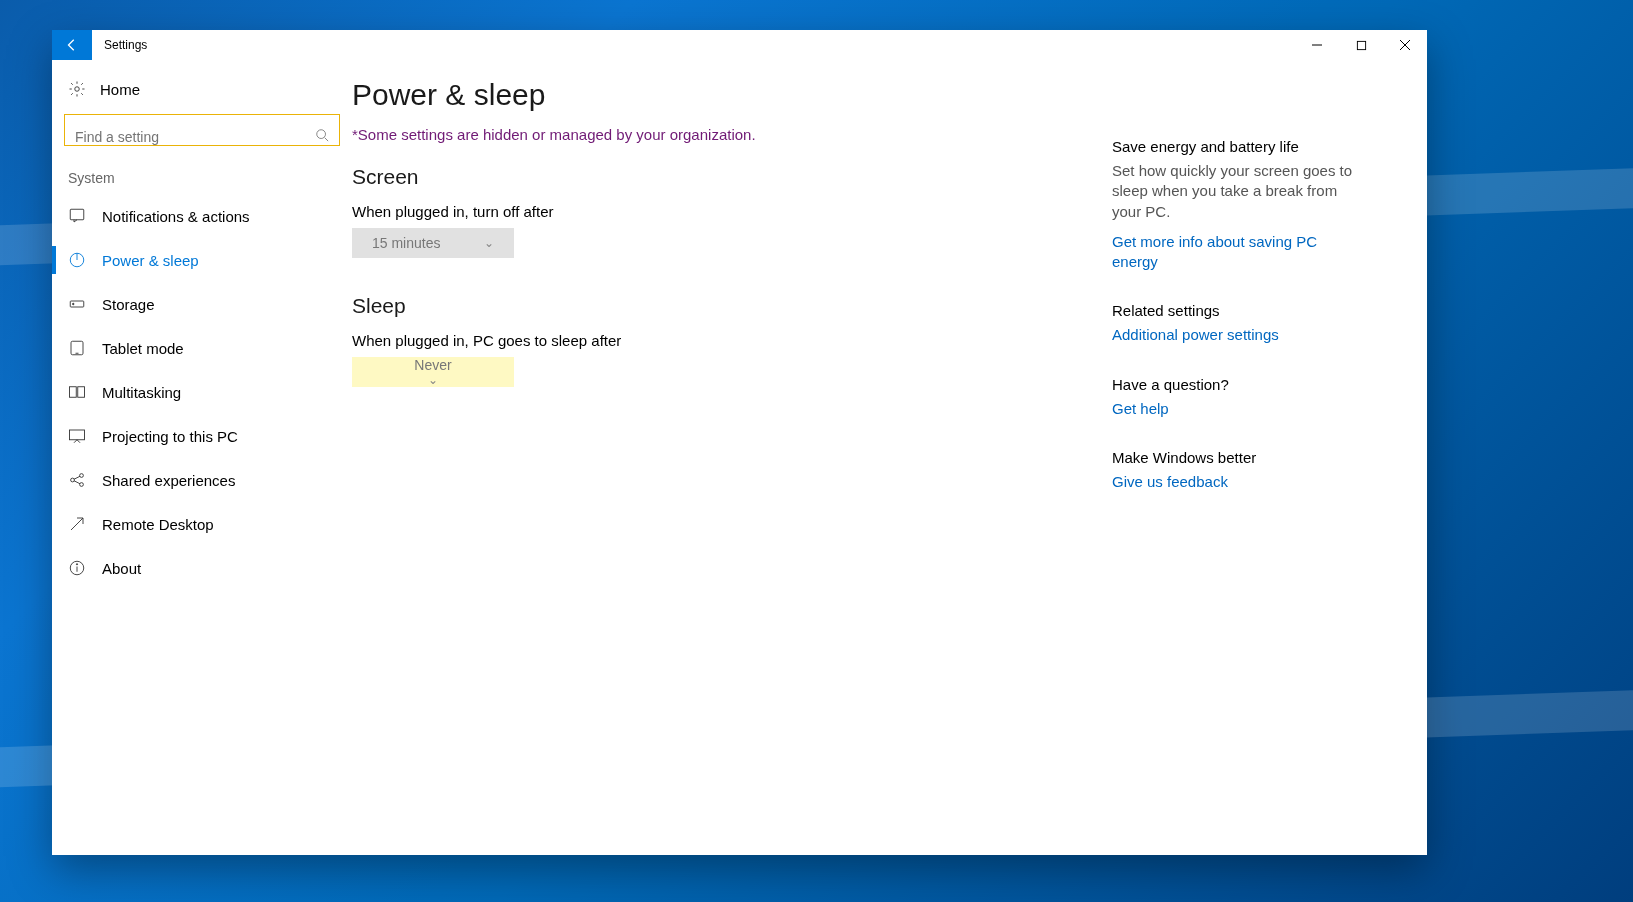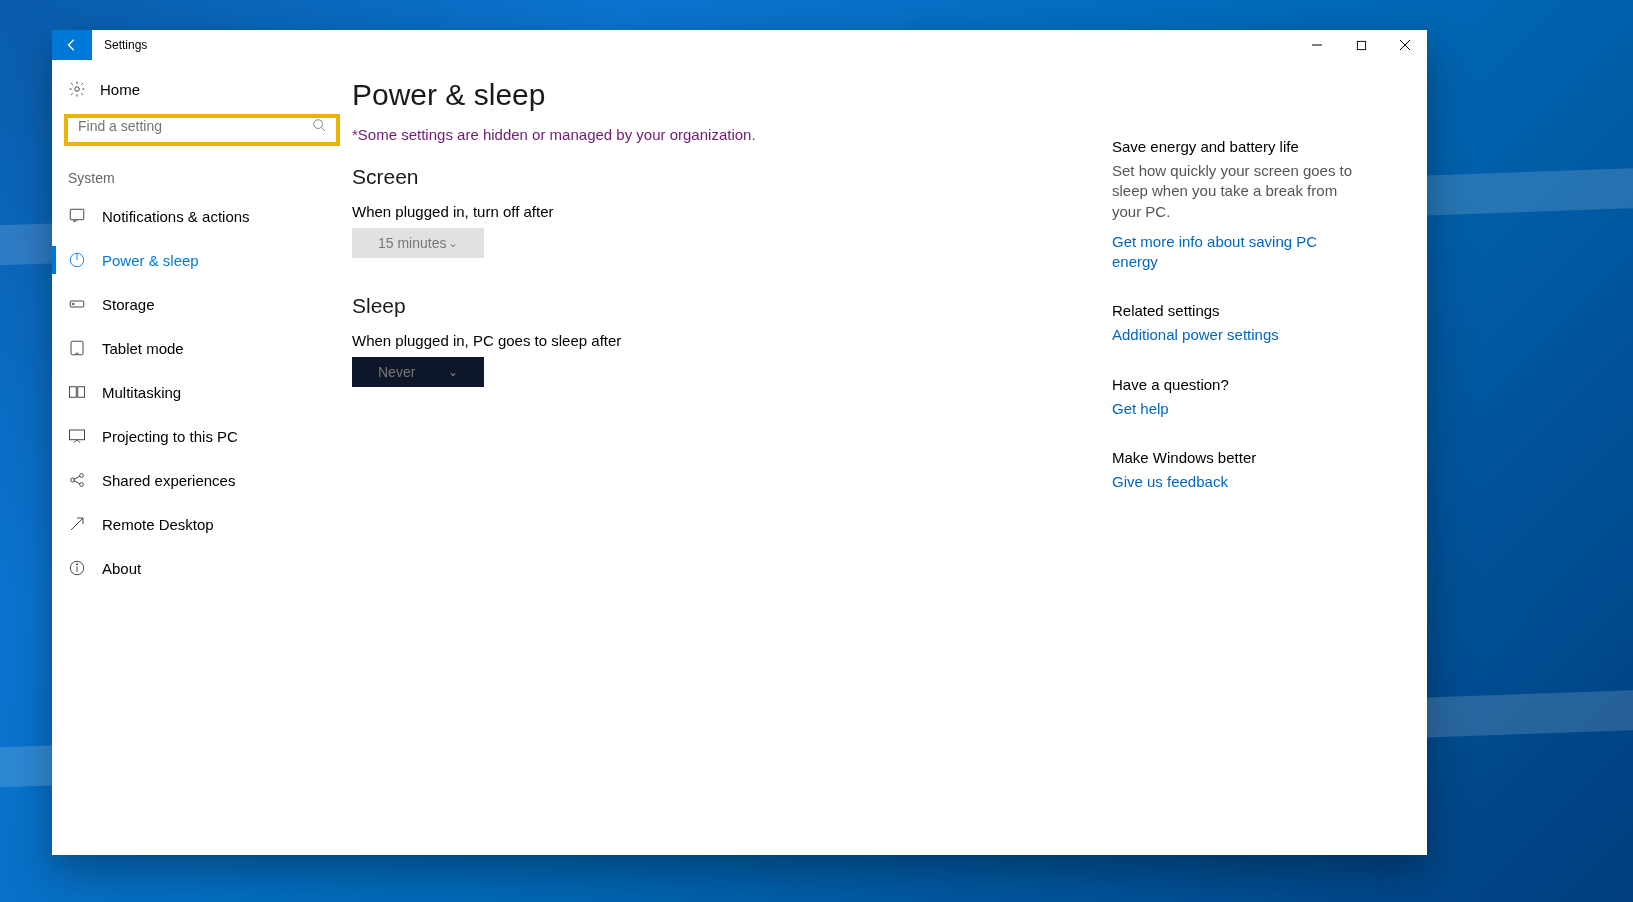--- a/index.html
+++ b/index.html
@@ -76,23 +76,23 @@
   }
   .home-row {
     display: flex; align-items: flex-end;
     gap: 14px;
     padding: 20px 16px 16px 16px;
     font-size: 15px;
     cursor: pointer;
   }
   .search-box {
     margin: 0 12px 18px 12px;
-    border: 4px solid #eab308;
+    border: 1px solid #eab308;
     height: 32px;
-    display: flex; align-items: flex-start;
+    display: flex; align-items: flex-end;
     padding: 0 10px;
     font-size: 14px;
     color: #666;
   }
   .search-box input {
     border: none; outline: none; flex:1; font-size:14px; font-family: inherit;
     background: transparent;
   }
   .category-label {
     padding: 6px 16px 8px 16px;
@@ -147,29 +147,29 @@
     font-weight: 400;
     font-size: 21px;
     margin-bottom: 14px;
     color:#1a1a1a;
   }
   .field-label {
     font-size: 15px;
     margin-bottom: 8px;
   }
   .combo {
-    width: 132px; height: 30px;
+    width: 162px; height: 30px;
     background: #e1e1e1;
     display:flex; align-items:center; justify-content:space-between;
-    padding: 0 26px;
+    padding: 0 20px;
     color:#777;
     font-size:14px;
     margin-bottom: 36px;
   }
-  .combo.dim { background:#0f172a; }
+  .combo.dim { background:#fef9c3;flex-direction:column; }
   .chev { font-size:12px; color:#888; }
 
   
   .rail {
     width: 250px;
     padding-top: 60px;
     font-size: 15px;
   }
   .rail h3 {
     font-weight: 400;

